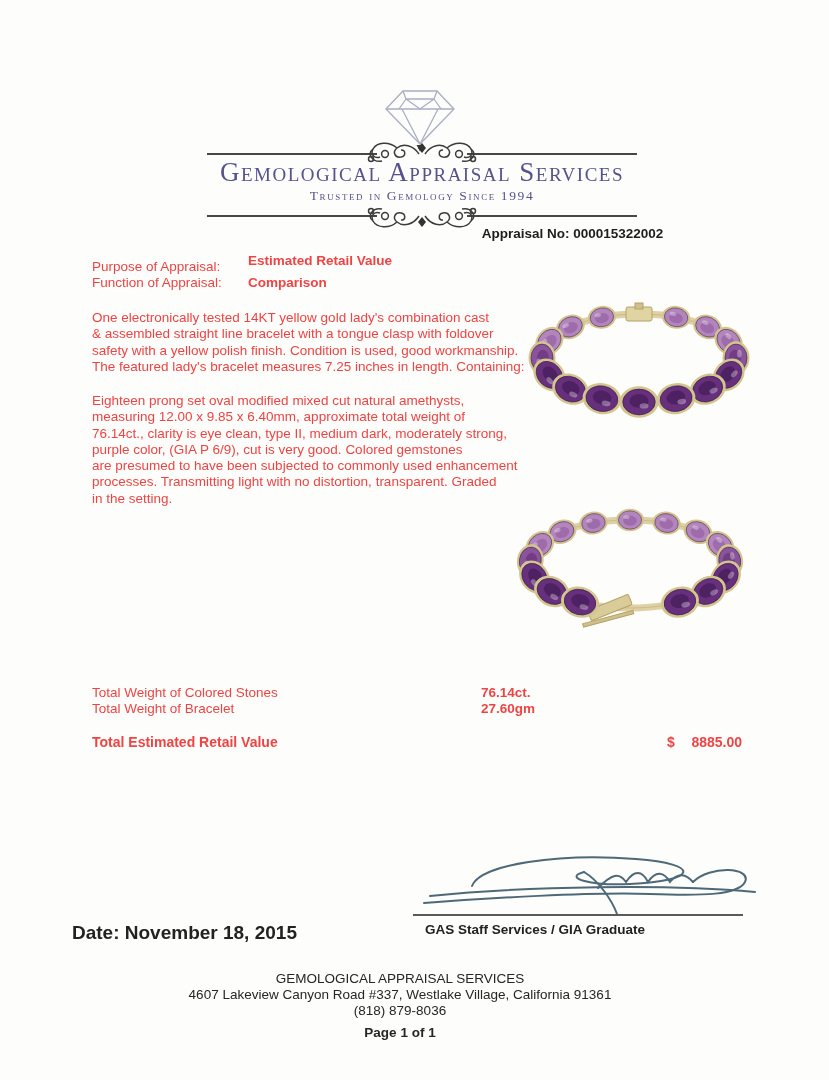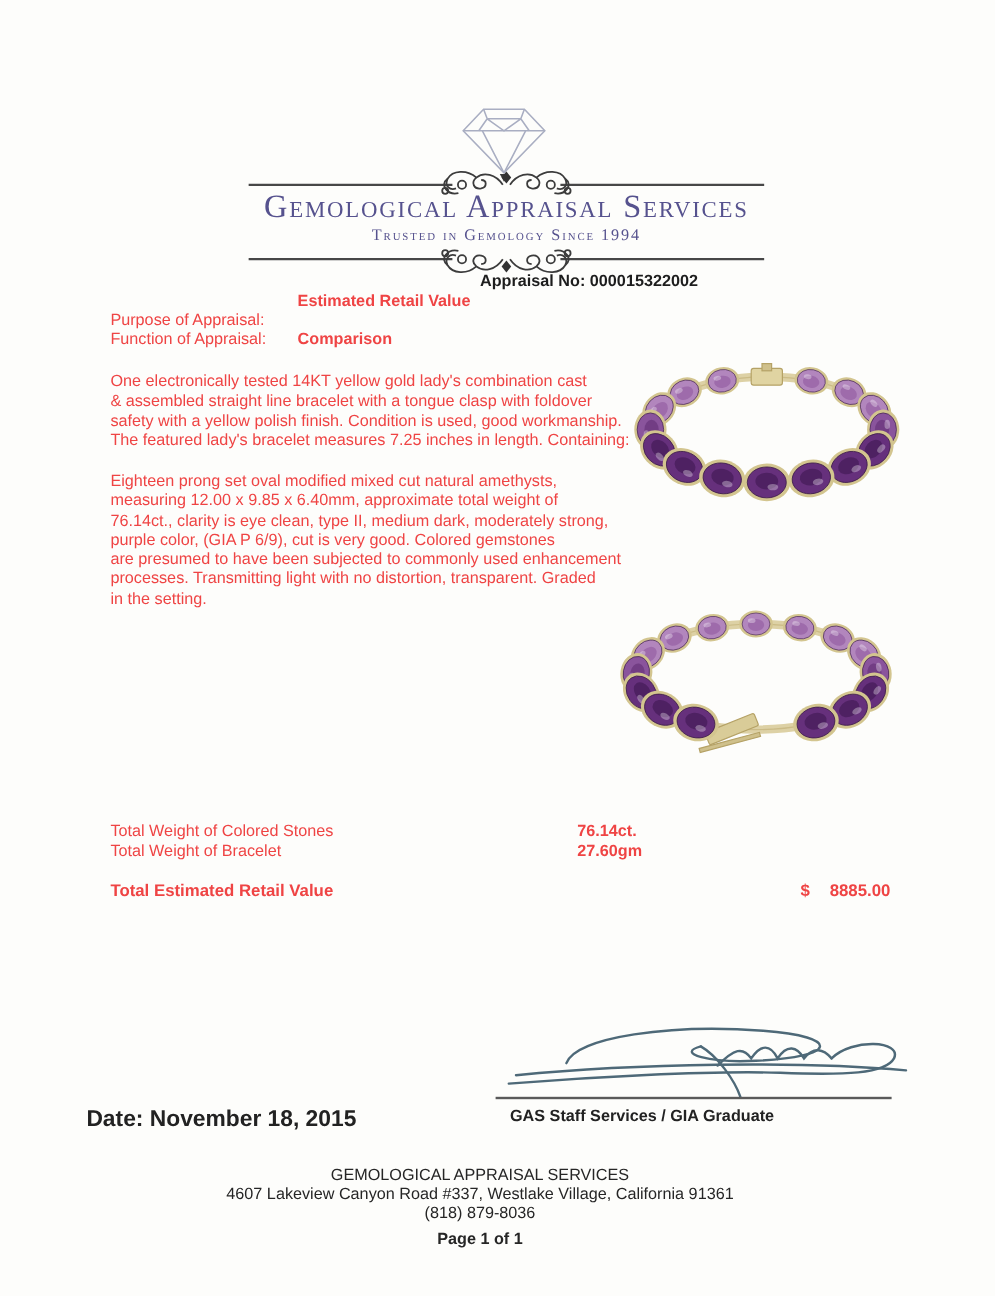--- a/index.html
+++ b/index.html
@@ -19,21 +19,21 @@
     color:#56528e;
   }
   .brand-tagline{
     left:0;top:188px;width:844px;text-align:center;
     font-family:"Liberation Serif", serif;
     font-variant:small-caps;
     font-size:13.5px;letter-spacing:1.6px;
     color:#56528e;
   }
   .appraisal-no{
-    left:400px;top:226px;width:345px;text-align:left;
+    left:400px;top:226px;width:345px;text-align:center;
     font-size:13.5px;font-weight:bold;color:#1d1d1d;
   }
   
   .doc-text{font-size:13.5px;line-height:16.3px;color:#ef4444;}
   .info-label{left:92px;width:156px;}
   .info-value{left:248px;font-weight:bold;}
   .para{left:92px;width:460px;}
   
   .tot-label{left:92px;}
   .tot-value{left:481px;font-weight:bold;}
@@ -96,21 +96,21 @@
     <path d="M215,2 l4,5 -4,5 -4,-5 Z" fill="#333"></path>
   </g>
 </svg>
 
 <div class="abs appraisal-no">
   <span>Appraisal No:</span>
   <span>000015322002</span>
 </div>
 
 <div class="abs doc-text info-label" style="top:259px">Purpose of Appraisal:</div>
-<div class="abs doc-text info-value" style="top:243px">Estimated Retail Value</div>
+<div class="abs doc-text info-value" style="top:253px">Estimated Retail Value</div>
 <div class="abs doc-text info-label" style="top:275px">Function of Appraisal:</div>
 <div class="abs doc-text info-value" style="top:275px">Comparison</div>
 
 <div class="abs doc-text para" style="top:310px">
   <div>One electronically tested 14KT yellow gold lady's combination cast</div>
   <div>&amp; assembled straight line bracelet with a tongue clasp with foldover</div>
   <div>safety with a yellow polish finish. Condition is used, good workmanship.</div>
   <div>The featured lady's bracelet measures 7.25 inches in length.  Containing:</div>
 </div>
 

